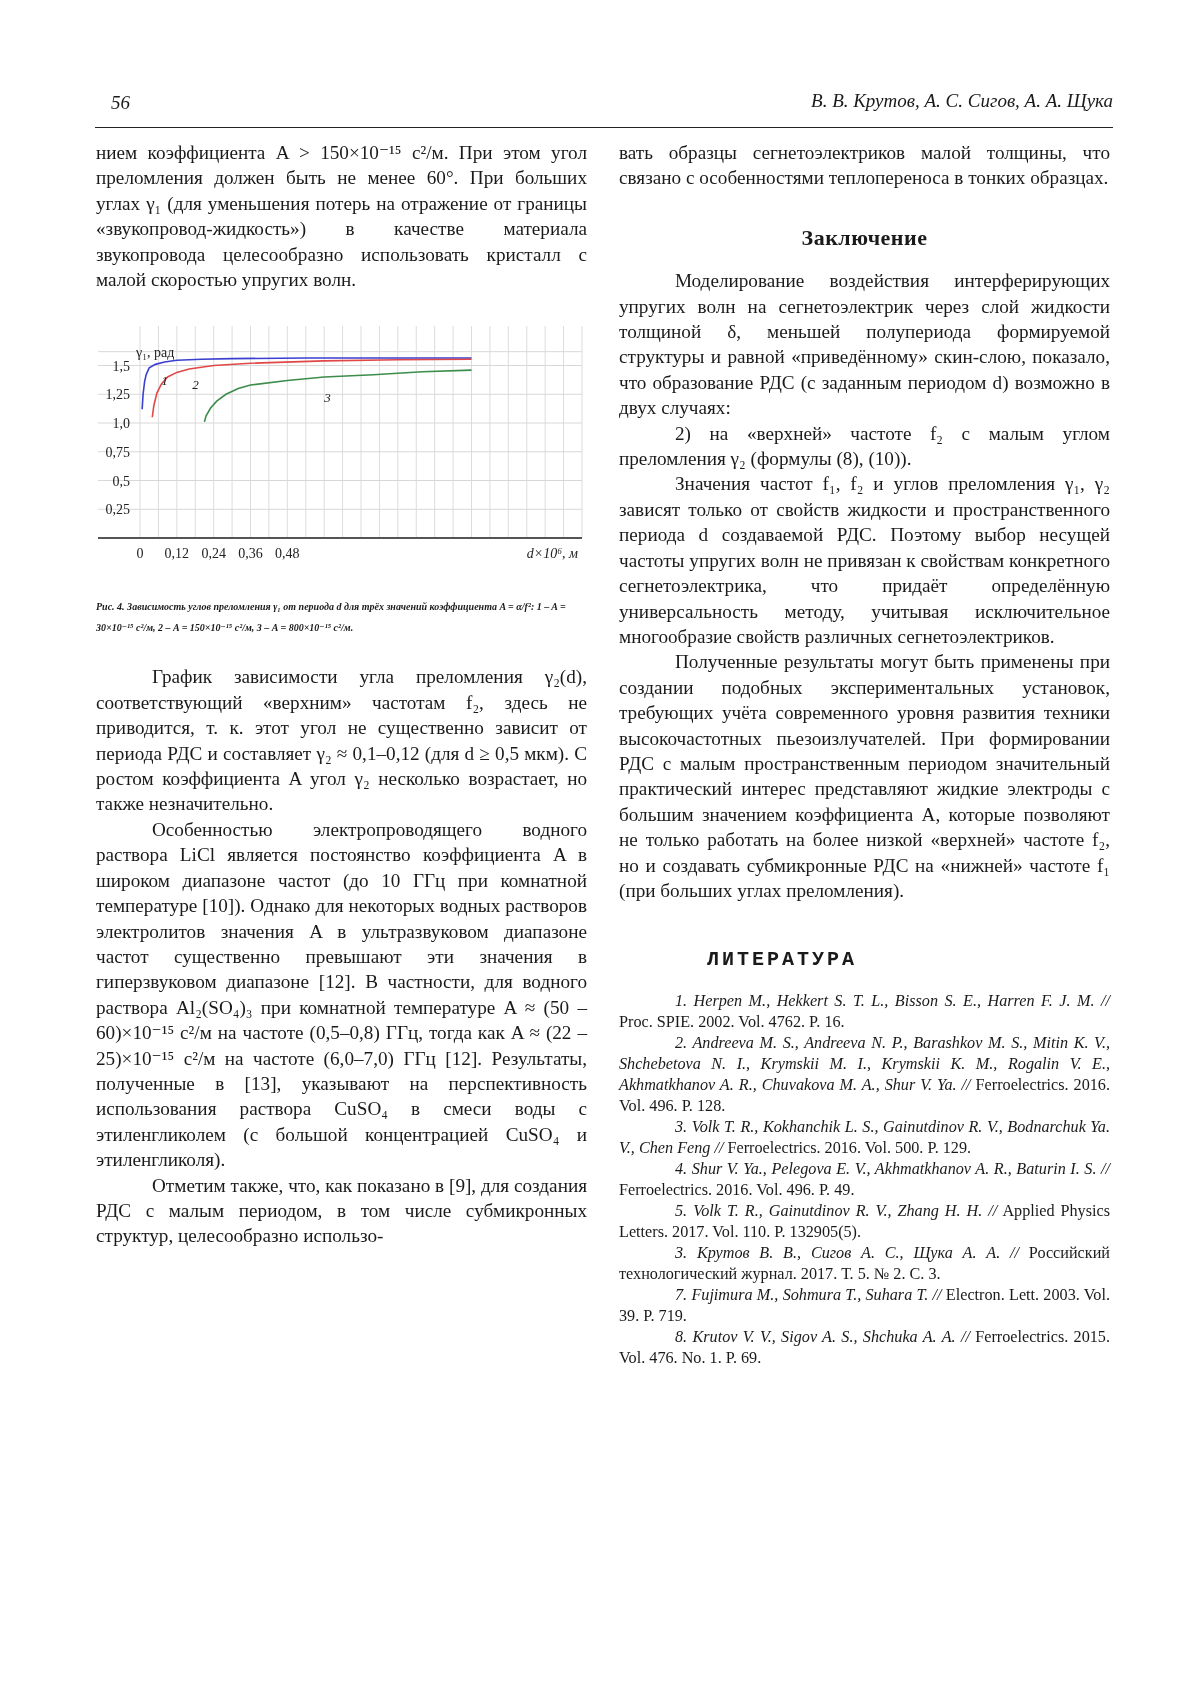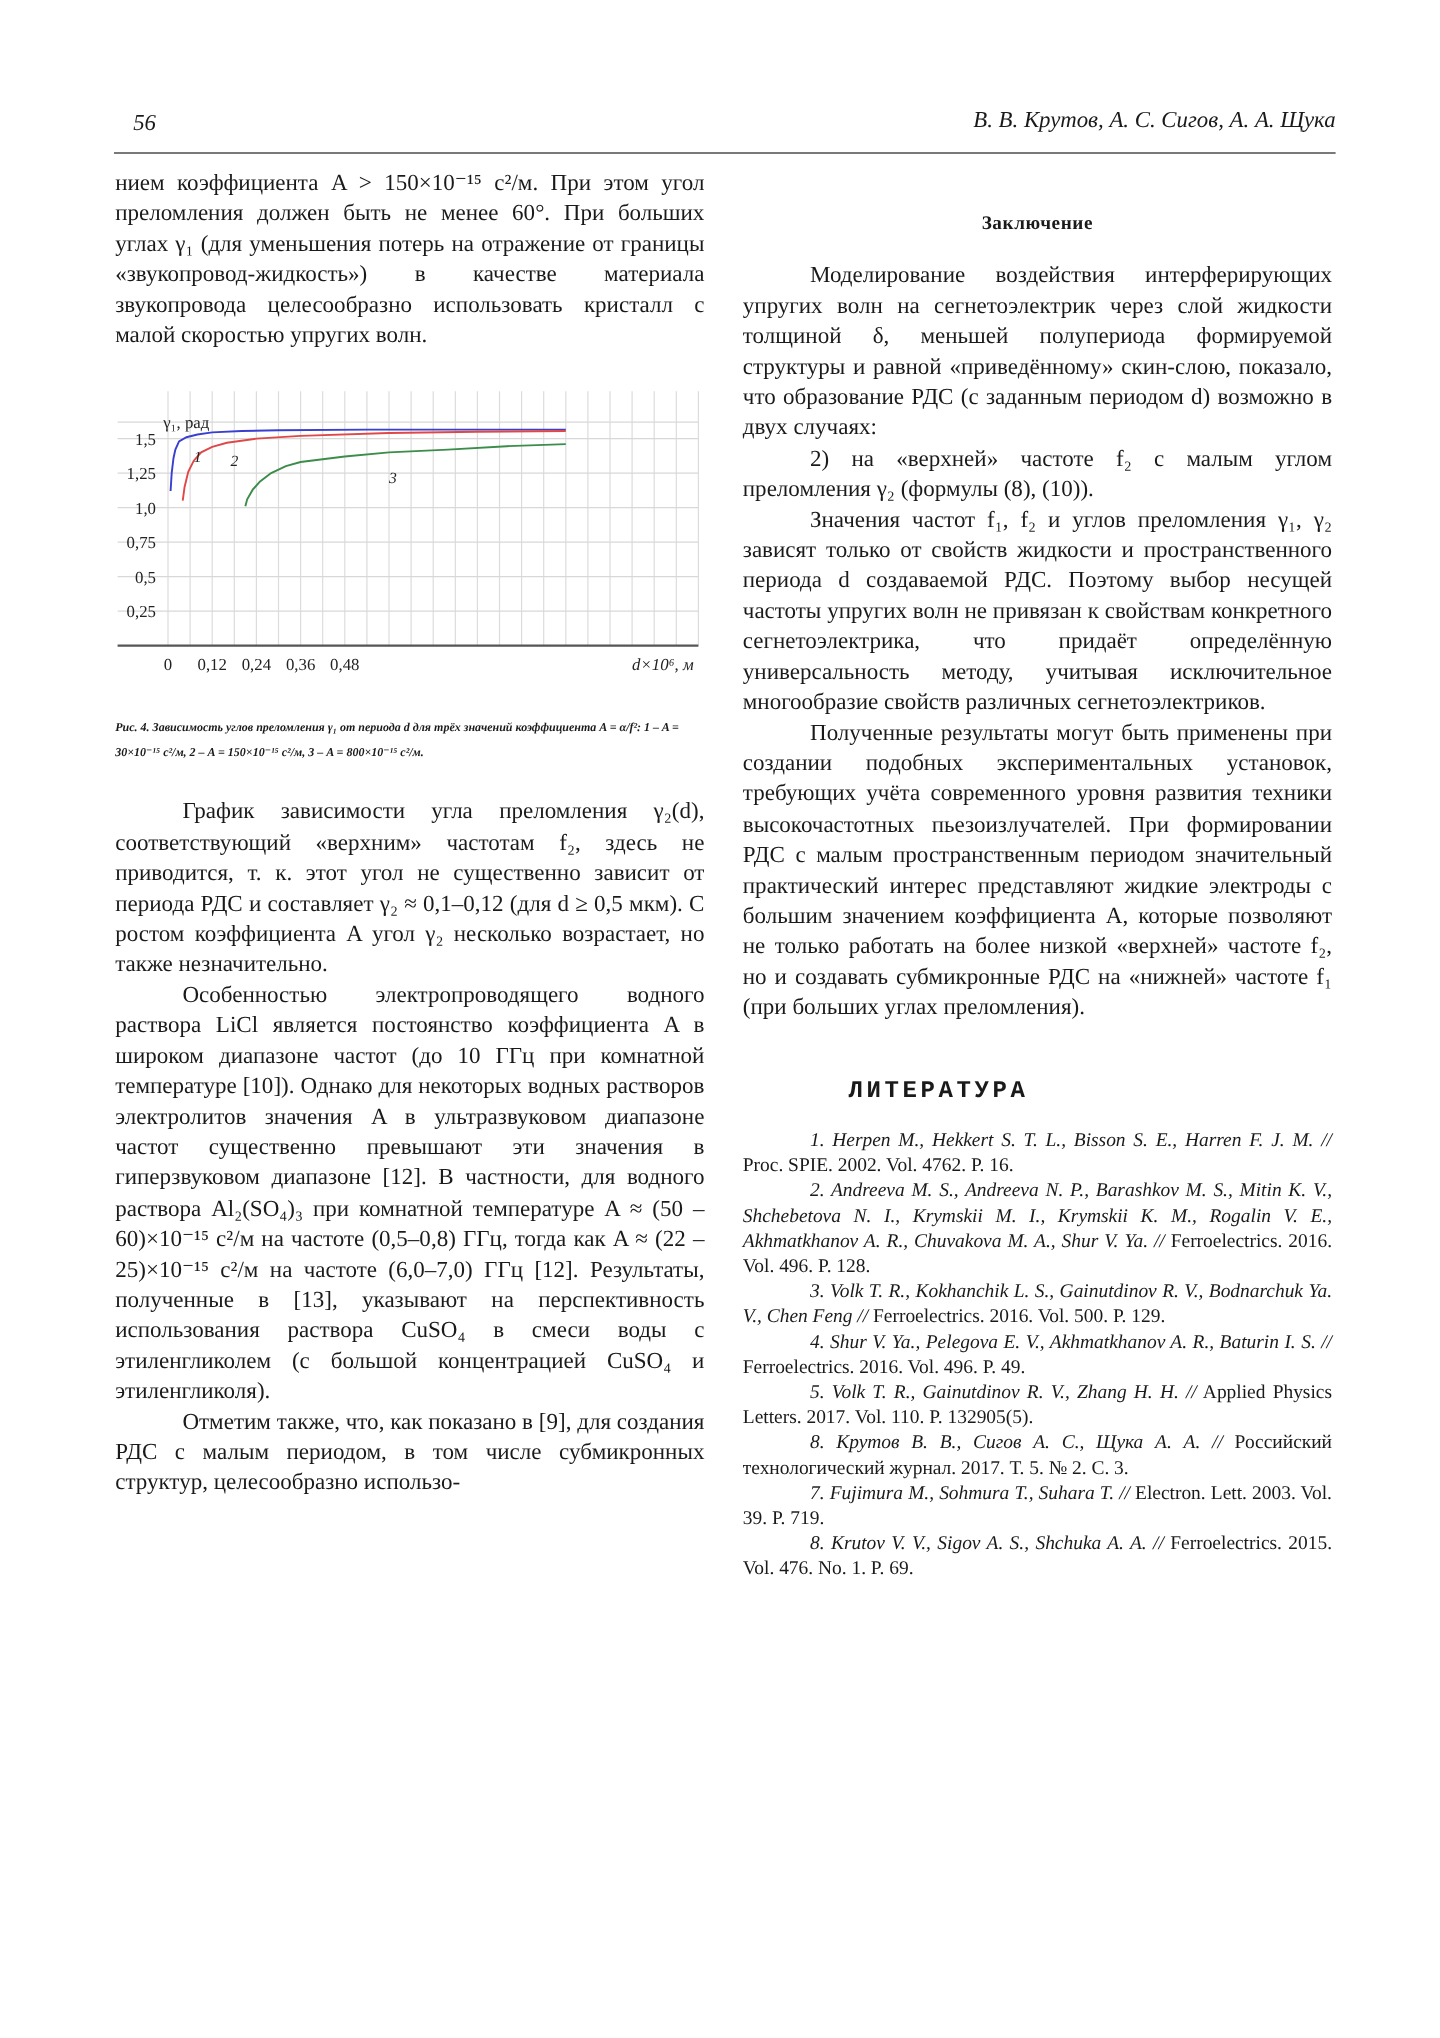--- a/index.html
+++ b/index.html
@@ -7,21 +7,21 @@
   .page-num { position:absolute; left:95px; top:92px; font-style:italic; font-size:19px;margin-left:16px; }
   .running-head { position:absolute; right:87px; top:90px; font-style:italic; font-size:19px; }
   .rule { position:absolute; left:95px; right:87px; top:127px; height:0; border-top:1.5px solid #222; }
   .col { position:absolute; top:140px; width:491px; font-size:19.2px; line-height:25.4px; text-align:justify; }
   .col.left { left:96px; }
   .col.right { left:619px; }
   .col p { margin:0; }
   .col p.ind { text-indent:56px; }
   .fig { position:relative; width:491px; height:270px; margin-top:24px; }
   .caption { font-weight:bold; font-style:italic; font-size:10px; line-height:21px; margin-top:10px; margin-bottom:26px; text-align:left; }
-  .heading { text-align:center; font-weight:bold; font-size:16px; margin:34px 0 18px 0; letter-spacing:0.5px; }
+  .heading { text-align:center; font-weight:bold; font-size:22px; margin:34px 0 18px 0; letter-spacing:0.5px; }
   .refs-title { font-weight:bold; font-size:20px; letter-spacing:3px; margin:44px 0 18px 88px;font-family:Liberation Mono, monospace; }
   .ref { font-size:16.2px; line-height:21px; text-indent:56px; text-align:justify; }
   .ref .au { font-style:italic; }
   svg text { font-family:"Liberation Serif", serif; }
 </style>
 </head>
 <body>
 
 <div class="page-num">56</div>
 <div class="running-head">В. В. Крутов, А. С. Сигов, А. А. Щука</div>
@@ -87,30 +87,31 @@
       </svg>
   </div>
   <div class="caption">Рис. 4. Зависимость углов преломления γ₁ от периода d для трёх значений коэффициента A = α/f²: 1 – A = 30×10⁻¹⁵ с²/м, 2 – A = 150×10⁻¹⁵ с²/м, 3 – A = 800×10⁻¹⁵ с²/м.</div>
 
   <p class="ind">График зависимости угла преломления γ₂(d), соответствующий «верхним» частотам f₂, здесь не приводится, т. к. этот угол не существенно зависит от периода РДС и составляет γ₂ ≈ 0,1–0,12 (для d ≥ 0,5 мкм). С ростом коэффициента A угол γ₂ несколько возрастает, но также незначительно.</p>
   <p class="ind">Особенностью электропроводящего водного раствора LiCl является постоянство коэффициента A в широком диапазоне частот (до 10 ГГц при комнатной температуре [10]). Однако для некоторых водных растворов электролитов значения A в ультразвуковом диапазоне частот существенно превышают эти значения в гиперзвуковом диапазоне [12]. В частности, для водного раствора Al₂(SO₄)₃ при комнатной температуре A ≈ (50 – 60)×10⁻¹⁵ с²/м на частоте (0,5–0,8) ГГц, тогда как A ≈ (22 – 25)×10⁻¹⁵ с²/м на частоте (6,0–7,0) ГГц [12]. Результаты, полученные в [13], указывают на перспективность использования раствора CuSO₄ в смеси воды с этиленгликолем (с большой концентрацией CuSO₄ и этиленгликоля).</p>
   <p class="ind">Отметим также, что, как показано в [9], для создания РДС с малым периодом, в том числе субмикронных структур, целесообразно использо-</p>
 </div>
 
 <div class="col right">
+  <p>вать образцы сегнетоэлектриков малой толщины, что связано с особенностями теплопереноса в тонких образцах.</p>
   <div class="heading">Заключение</div>
   <p class="ind">Моделирование воздействия интерферирующих упругих волн на сегнетоэлектрик через слой жидкости толщиной δ, меньшей полупериода формируемой структуры и равной «приведённому» скин-слою, показало, что образование РДС (с заданным периодом d) возможно в двух случаях:</p>
   <p class="ind">2) на «верхней» частоте f₂ с малым углом преломления γ₂ (формулы (8), (10)).</p>
   <p class="ind">Значения частот f₁, f₂ и углов преломления γ₁, γ₂ зависят только от свойств жидкости и пространственного периода d создаваемой РДС. Поэтому выбор несущей частоты упругих волн не привязан к свойствам конкретного сегнетоэлектрика, что придаёт определённую универсальность методу, учитывая исключительное многообразие свойств различных сегнетоэлектриков.</p>
   <p class="ind">Полученные результаты могут быть применены при создании подобных экспериментальных установок, требующих учёта современного уровня развития техники высокочастотных пьезоизлучателей. При формировании РДС с малым пространственным периодом значительный практический интерес представляют жидкие электроды с большим значением коэффициента A, которые позволяют не только работать на более низкой «верхней» частоте f₂, но и создавать субмикронные РДС на «нижней» частоте f₁ (при больших углах преломления).</p>
 
   <div class="refs-title">ЛИТЕРАТУРА</div>
   <div>
     <div class="ref"><span class="au">1. Herpen M., Hekkert S. T. L., Bisson S. E., Harren F. J. M. //</span><span> Proc. SPIE. 2002. Vol. 4762. P. 16.</span></div>
     <div class="ref"><span class="au">2. Andreeva M. S., Andreeva N. P., Barashkov M. S., Mitin K. V., Shchebetova N. I., Krymskii M. I., Krymskii K. M., Rogalin V. E., Akhmatkhanov A. R., Chuvakova M. A., Shur V. Ya. //</span><span> Ferroelectrics. 2016. Vol. 496. P. 128.</span></div>
     <div class="ref"><span class="au">3. Volk T. R., Kokhanchik L. S., Gainutdinov R. V., Bodnarchuk Ya. V., Chen Feng //</span><span> Ferroelectrics. 2016. Vol. 500. P. 129.</span></div>
     <div class="ref"><span class="au">4. Shur V. Ya., Pelegova E. V., Akhmatkhanov A. R., Baturin I. S. //</span><span> Ferroelectrics. 2016. Vol. 496. P. 49.</span></div>
     <div class="ref"><span class="au">5. Volk T. R., Gainutdinov R. V., Zhang H. H. //</span><span> Applied Physics Letters. 2017. Vol. 110. P. 132905(5).</span></div>
-    <div class="ref"><span class="au">8. Крутов В. В., Сигов А. С., Щука А. А. //</span><span> Российский технологический журнал. 2017. Т. 5. № 2. С. 3.</span></div>
+    <div class="ref"><span class="au">3. Крутов В. В., Сигов А. С., Щука А. А. //</span><span> Российский технологический журнал. 2017. Т. 5. № 2. С. 3.</span></div>
     <div class="ref"><span class="au">7. Fujimura M., Sohmura T., Suhara T. //</span><span> Electron. Lett. 2003. Vol. 39. P. 719.</span></div>
     <div class="ref"><span class="au">8. Krutov V. V., Sigov A. S., Shchuka A. A. //</span><span> Ferroelectrics. 2015. Vol. 476. No. 1. P. 69.</span></div>
   </div>
 </div>
 
 </body></html>

